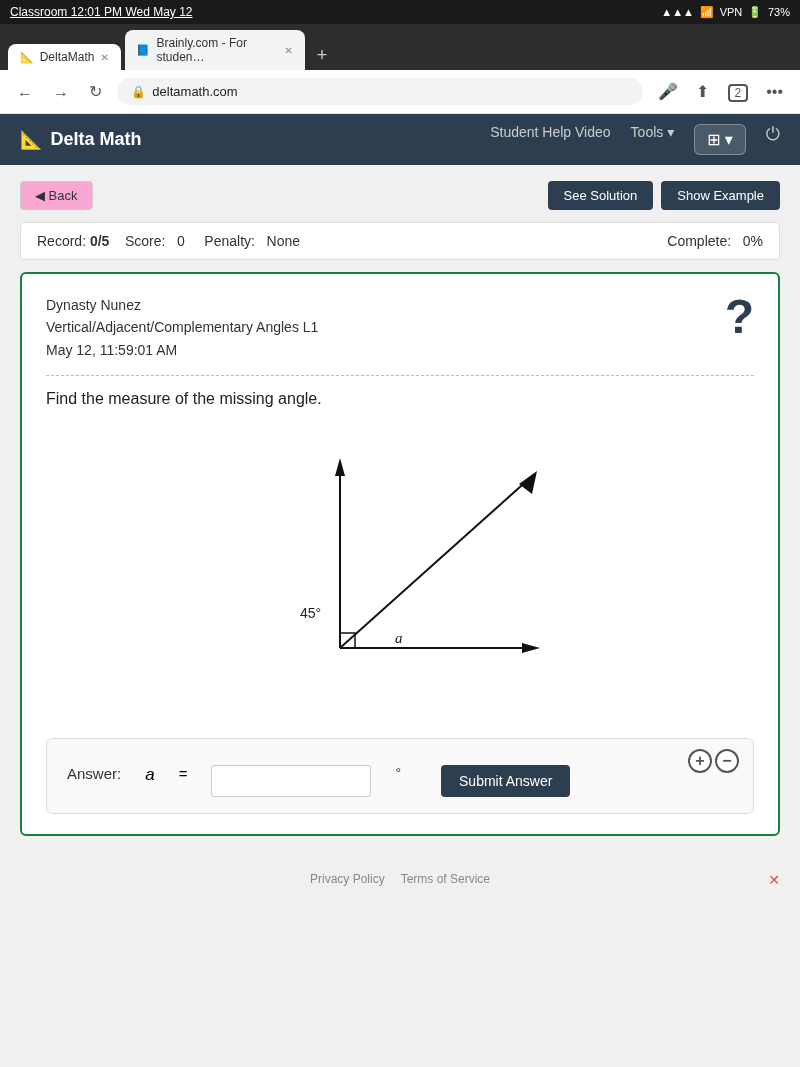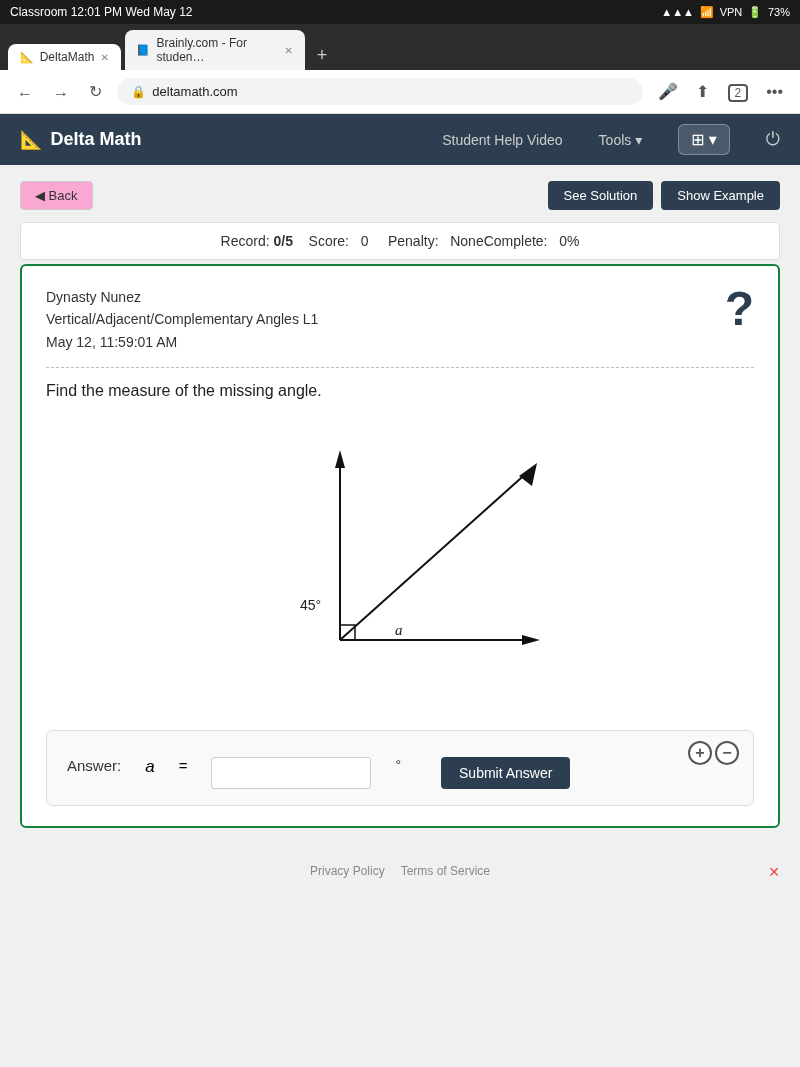--- a/index.html
+++ b/index.html
@@ -9,21 +9,21 @@
     .status-bar {
       background: #1a1a1a;
       color: white;
       font-size: 12px;
       padding: 4px 10px;
       display: flex;
       justify-content: space-between;
       align-items: center;
       height: 24px;
     }
-    .status-bar-left { display: flex; gap: 8px; align-items: center; }
+    .status-bar-left { display: flex; gap: 8px; align-items: center; text-decoration: underline; }
     .status-bar-right { display: flex; gap: 6px; align-items: center; font-size: 11px; }
 
     
     .browser-tabs {
       background: #2d2d2d;
       display: flex;
       align-items: flex-end;
       padding: 6px 8px 0;
       gap: 4px;
     }
@@ -73,21 +73,21 @@
     
     .app-header {
       background: #2c3e50;
       color: white;
       padding: 10px 20px;
       display: flex;
       align-items: center;
       justify-content: space-between;
     }
     .app-logo { display: flex; align-items: center; gap: 8px; font-size: 18px; font-weight: 600; color: white; }
-    .app-nav { display: flex; align-items: center; gap: 36px; }
+    .app-nav { display: flex; align-items: flex-start; gap: 20px; }
     .app-nav-item { color: #ccc; font-size: 14px; cursor: pointer; }
     .app-nav-dropdown { display: flex; align-items: center; gap: 4px; color: #ccc; font-size: 14px; cursor: pointer; }
     .calculator-btn {
       background: rgba(255,255,255,0.15);
       border: 1px solid rgba(255,255,255,0.3);
       color: white;
       border-radius: 6px;
       padding: 5px 12px;
       cursor: pointer;
       font-size: 16px;
@@ -136,24 +136,24 @@
       cursor: pointer;
     }
 
     
     .record-bar {
       background: white;
       border: 1px solid #ddd;
       border-radius: 4px;
       padding: 10px 16px;
       display: flex;
-      justify-content: center;
+      justify-content: space-between;
       align-items: center;
       font-size: 14px;
-      margin-bottom: 4px;
+      margin-bottom: 12px;
       color: #333;
     }
     .record-bar strong { font-weight: 700; }
 
     
     .problem-card {
       background: white;
       border: 2px solid #15803d;
       border-radius: 6px;
       padding: 20px 24px;

